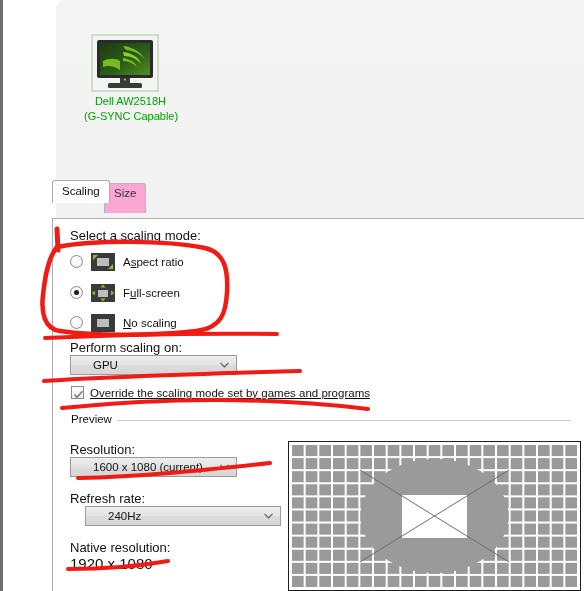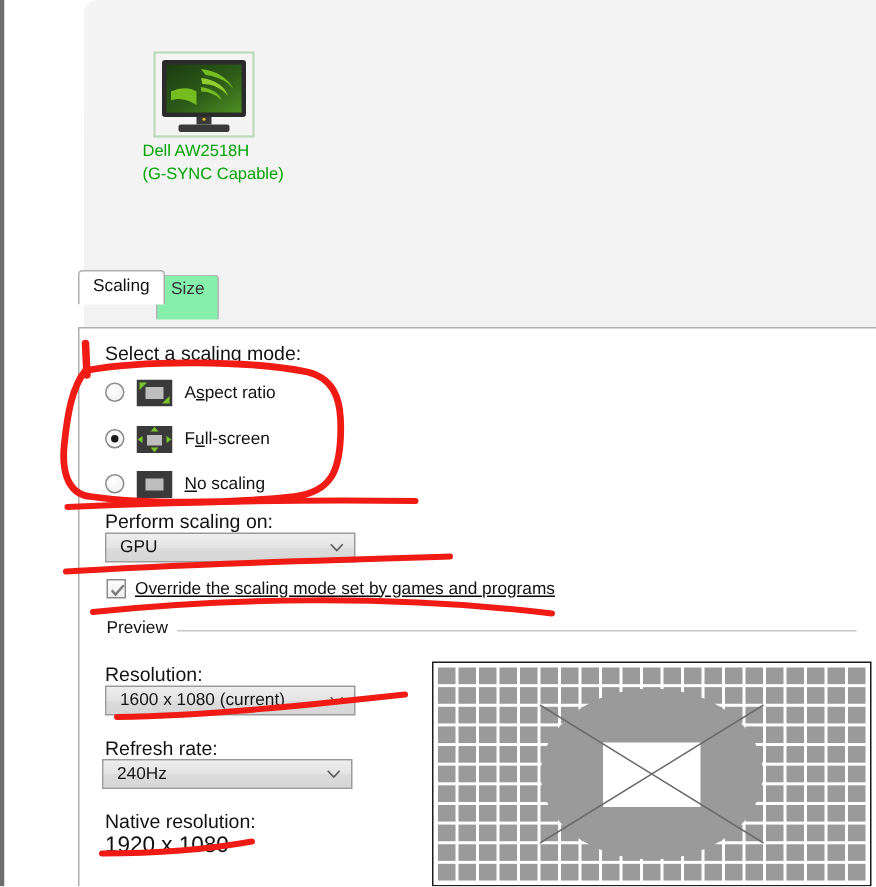--- a/index.html
+++ b/index.html
@@ -46,22 +46,21 @@
     letter-spacing: -0.1px;
   }
   #step1-title { left: 88px; top: 12px; }
   #step2-title { left: 88px; top: 164px; }
 
   
   .display-item {
     position: absolute;
     left: 84px; top: 33px;
     width: 82px;
-    text-align: left;
-    margin-left: 11px;
+    text-align: right;
   }
   .monitor-icon {
     width: 70px; height: 60px;
     margin: 0 auto;
     display: block;
   }
   .display-label {
     font-size: 11px;
     color: #00a300;
     line-height: 13px;
@@ -94,21 +93,21 @@
     background: #ffffff;
     z-index: 3;
     height: 23px;
     border-color: #aeaeae;
   }
   .tab.inactive {
     left: 52px;
     top: 3px;
     height: 30px;
     line-height: 18px;
-    background: #86efac;
+    background: #f9a8d4;
     color: #333;
     z-index: 1;
   }
   .tabpanel {
     position: absolute;
     left: 52px; top: 218px;
     width: 532px; height: 373px;
     background: #ffffff;
     border-top: 1px solid #aeaeae;
     border-left: 1px solid #aeaeae;
@@ -155,21 +154,21 @@
   
   .combo {
     position: absolute;
     height: 20px;
     border: 1px solid #9b9b9b;
     background: linear-gradient(to bottom, #eeeeee 0%, #e3e3e3 50%, #dcdcdc 51%, #d6d6d6 100%);
     box-sizing: border-box;
     font-size: 11.5px;
     color: #141414;
     line-height: 18px;
-    padding-left: 9px;
+    padding-left: 22px;
     white-space: nowrap;
   }
   .combo .chev {
     position: absolute;
     right: 7px; top: 6px;
     width: 9px; height: 6px;
   }
 
   
   .check-row {
@@ -328,21 +327,21 @@
 
   <div class="field-label" style="left:70px; top:442px;">Resolution:</div>
   <div class="combo" style="left:70px; top:457px; width:167px;">
     <span>1600 x 1080 (current)</span>
     <svg class="chev" viewBox="0 0 9 6">
       <path d="M0.5 0.8 L4.5 5 L8.5 0.8" fill="none" stroke="#5a5a5a" stroke-width="1.1"></path>
     </svg>
   </div>
 
   <div class="field-label" style="left:70px; top:491px;">Refresh rate:</div>
-  <div class="combo" style="left:68px; top:506px; width:167px;">
+  <div class="combo" style="left:85px; top:506px; width:196px;">
     <span>240Hz</span>
     <svg class="chev" viewBox="0 0 9 6">
       <path d="M0.5 0.8 L4.5 5 L8.5 0.8" fill="none" stroke="#5a5a5a" stroke-width="1.1"></path>
     </svg>
   </div>
 
   <div class="field-label" style="left:70px; top:540px;">Native resolution:</div>
   <div class="native-value">1920 x 1080</div>
 
   <svg id="preview-box" viewBox="0 0 293 150">

